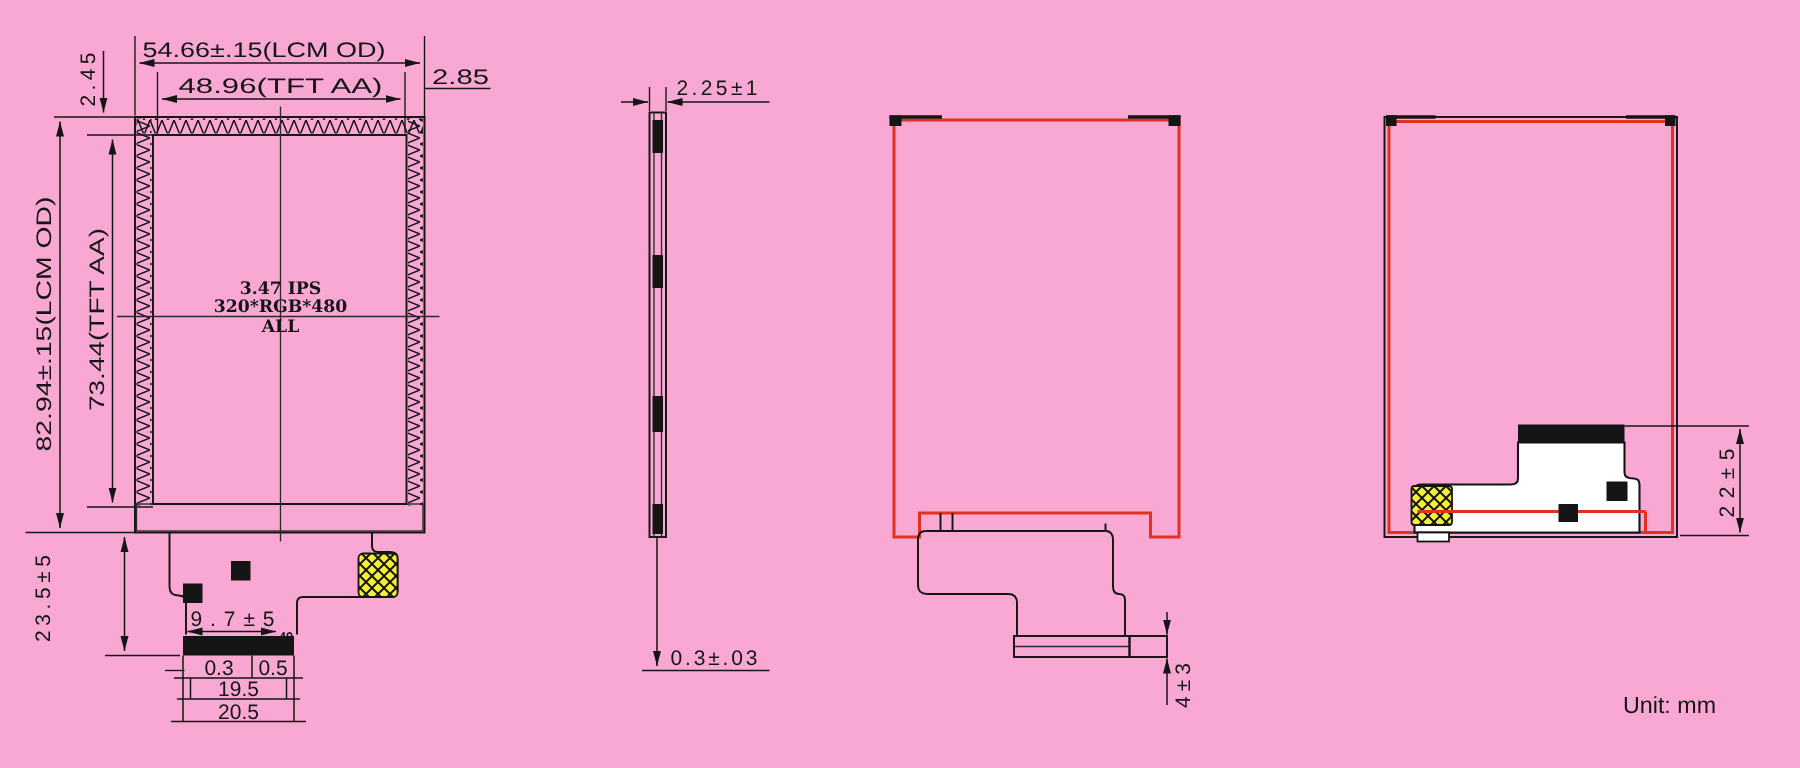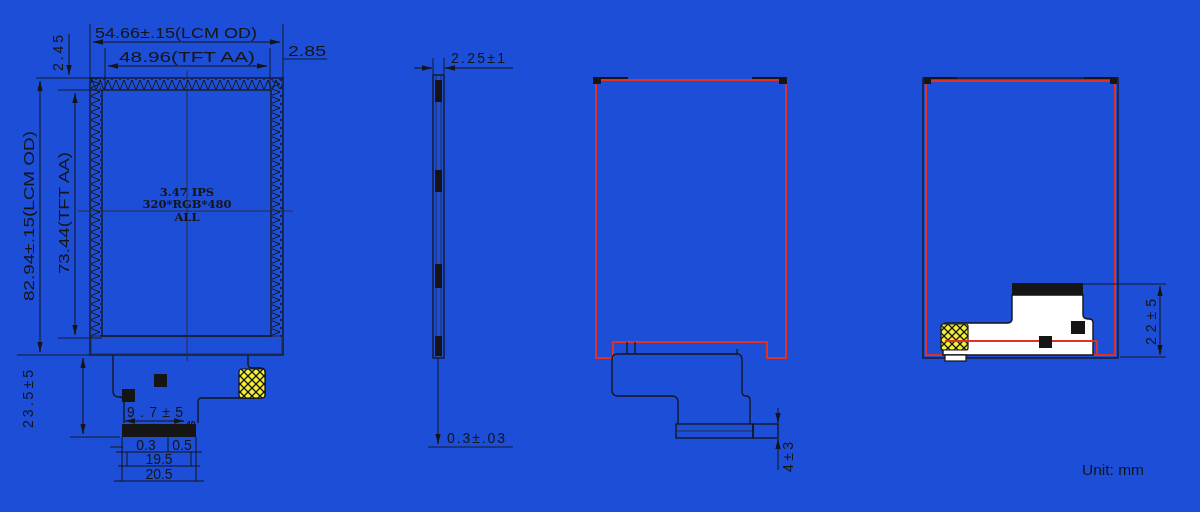--- a/index.html
+++ b/index.html
@@ -1,16 +1,16 @@
 <!DOCTYPE html>
 <html><head>
 <meta charset="utf-8">
 <style>
   html,body{margin:0;padding:0;background:#ffffff;}
-  .stage{position:relative;width:1200px;height:512px;background:#1d4ed8;overflow:hidden;}
+  .stage{position:relative;width:1200px;height:512px;background:#f9a8d4;overflow:hidden;}
   svg text{font-family:"Liberation Sans",sans-serif;fill:#151515;}
   .dim{font-size:14px;}
   .small{font-size:8.5px;font-weight:bold;}
   .panel{font-family:"DejaVu Serif",serif;font-size:11.5px;font-weight:bold;text-anchor:middle;}
   .unit{font-size:15.5px;}
   .k{stroke:#151515;fill:none;stroke-width:1.3;}
   .k2{stroke:#151515;fill:none;stroke-width:2.2;}
   .thin{stroke:#2a2a2a;fill:none;stroke-width:0.9;}
   .ext{stroke:#151515;fill:none;stroke-width:0.9;}
   .dl{stroke:#151515;fill:none;stroke-width:1;}

